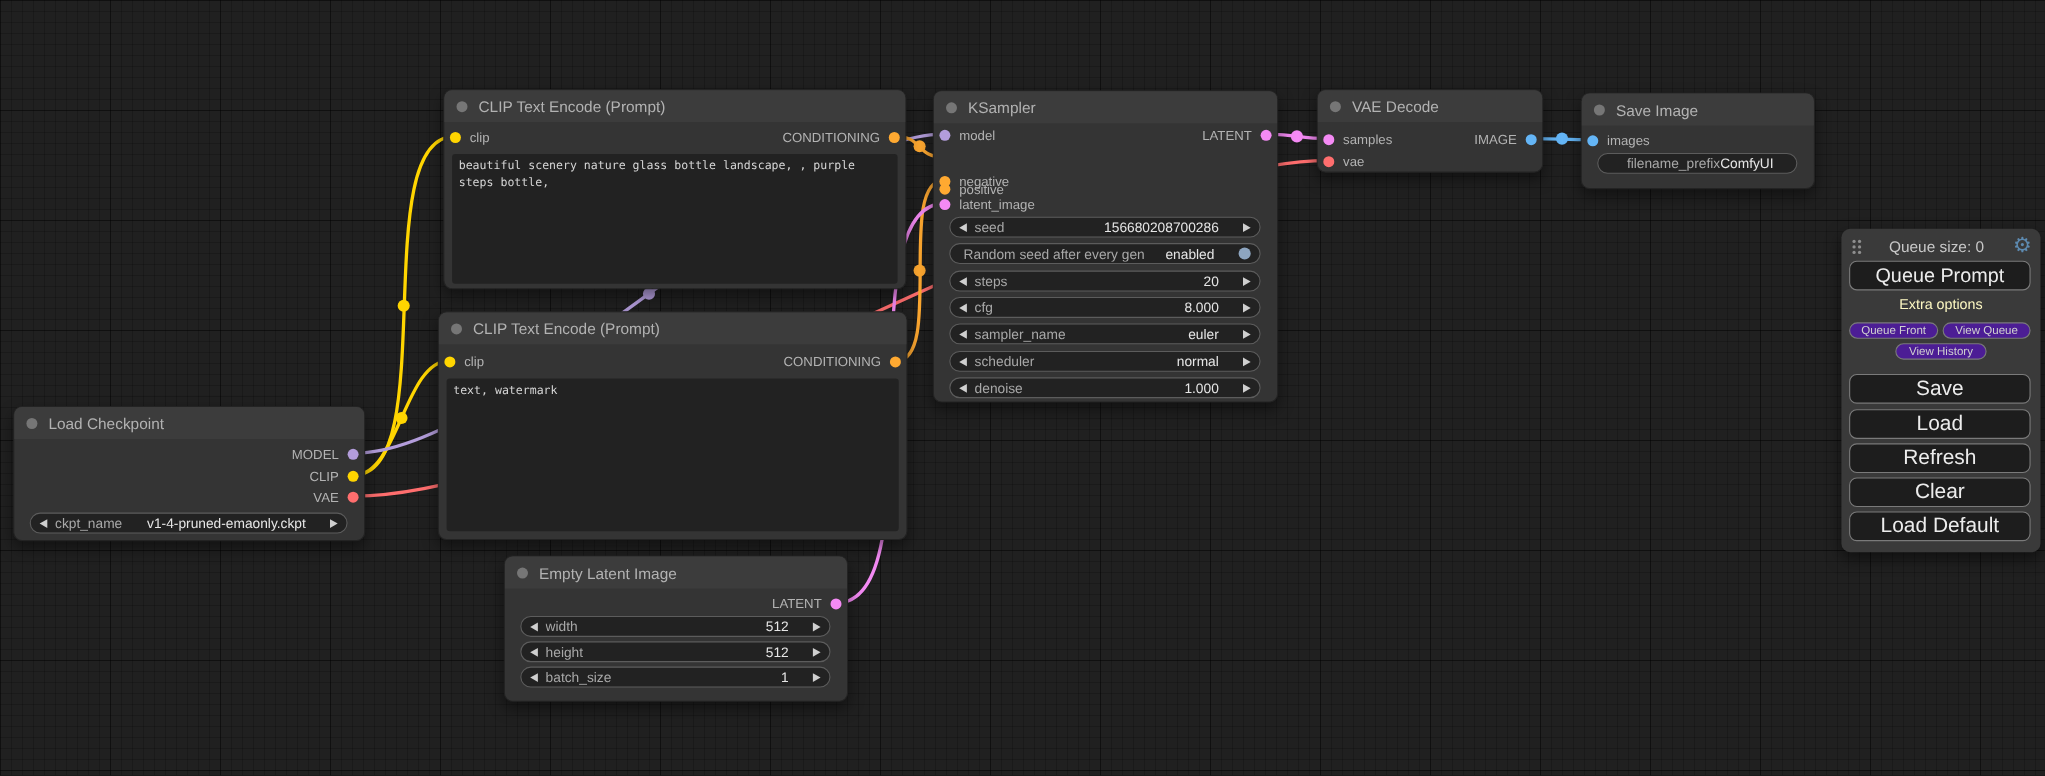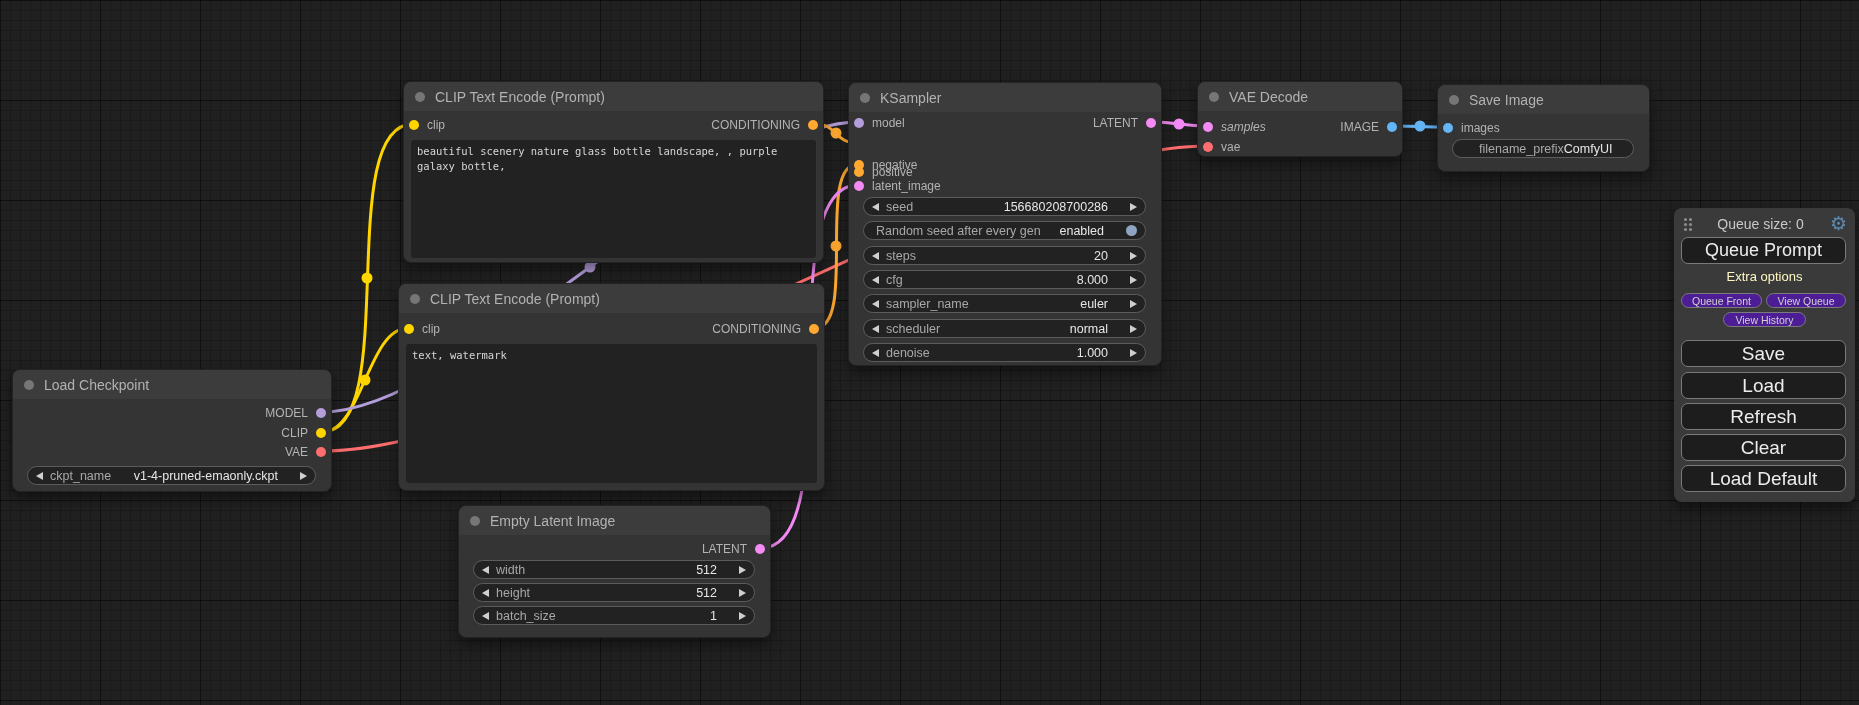--- a/index.html
+++ b/index.html
@@ -125,21 +125,21 @@
       <span>CLIP Text Encode (Prompt)</span>
     </div>
     <div class="prow in" style="top:36px;">
       <span class="pin" style="background:#ffd500;"></span>
       <span>clip</span>
     </div>
     <div class="prow out" style="top:36px;">
       <span class="pin" style="background:#ffa931;"></span>
       <span>CONDITIONING</span>
     </div>
-    <div class="prompt-text" style="left:7px;top:58px;width:405px;height:118px;">beautiful scenery nature glass bottle landscape, , purple galaxy bottle,</div>
+    <div class="prompt-text" style="left:7px;top:58px;width:405px;height:118px;">beautiful scenery nature glass bottle landscape, , purple steps bottle,</div>
   </div>
 
   <div class="node" style="left:398px;top:283px;width:427px;height:208px;">
     <div class="ntitle">
       <span class="tdot"></span>
       <span>CLIP Text Encode (Prompt)</span>
     </div>
     <div class="prow in" style="top:38px;">
       <span class="pin" style="background:#ffd500;"></span>
       <span>clip</span>
@@ -246,21 +246,21 @@
       <span class="wvalue">1.000</span>
       <span class="arr-r"></span>
     </div>
   </div>
 
   <div class="node" style="left:1197px;top:81px;width:206px;height:76px;">
     <div class="ntitle">
       <span class="tdot"></span>
       <span>VAE Decode</span>
     </div>
-    <div class="prow in" style="top:38px;font-style:italic;">
+    <div class="prow in" style="top:38px;">
       <span class="pin" style="background:#f48af4;"></span>
       <span>samples</span>
     </div>
     <div class="prow in" style="top:58px;">
       <span class="pin" style="background:#ff6e6e;"></span>
       <span>vae</span>
     </div>
     <div class="prow out" style="top:38px;">
       <span class="pin" style="background:#64b5f6;"></span>
       <span>IMAGE</span>

